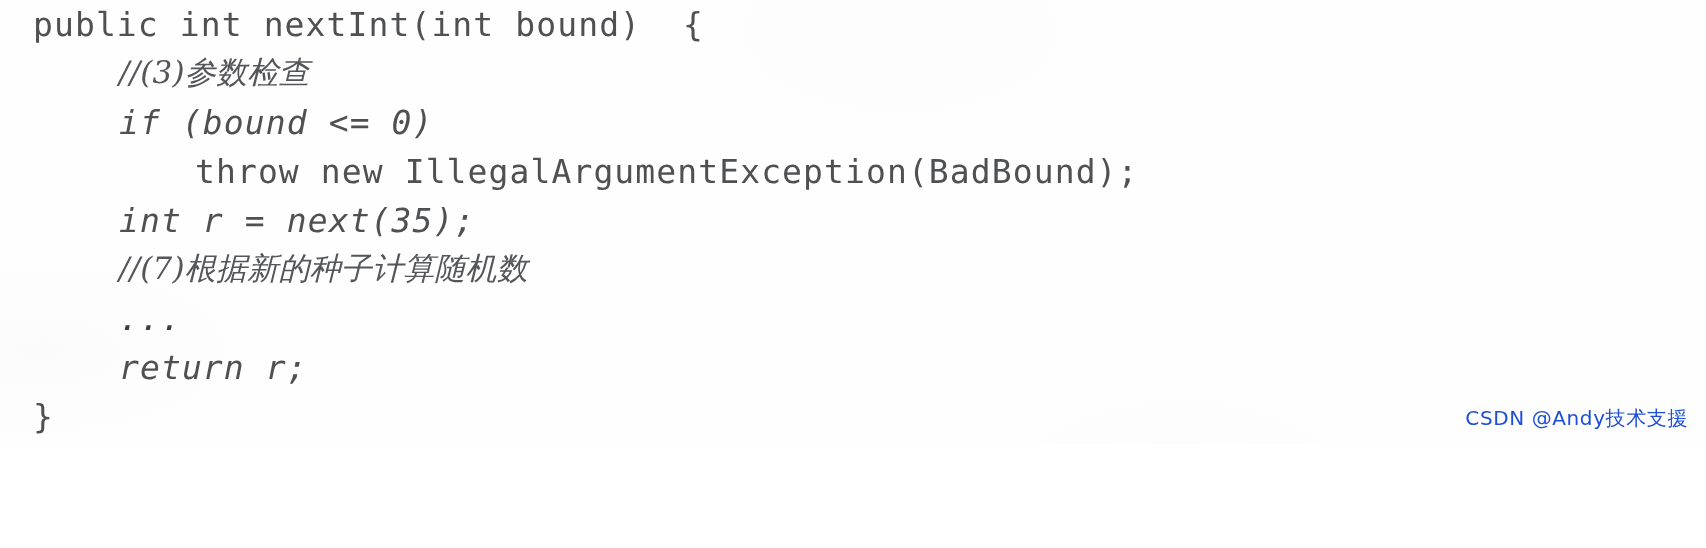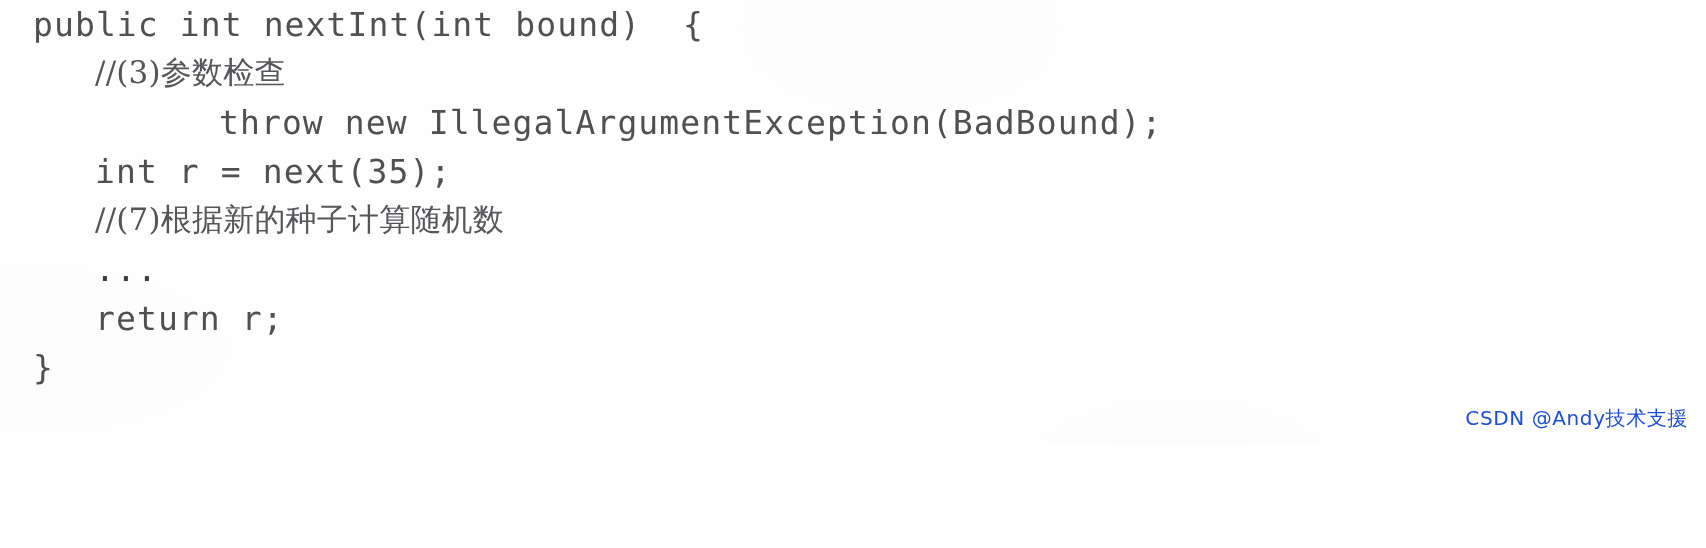--- a/index.html
+++ b/index.html
@@ -52,42 +52,43 @@
     font-family: "DejaVu Serif", "Liberation Serif", serif;
     font-size: 31px;
     letter-spacing: 0.2px;
     color: #55565a;
   }
   .code-line.dots {
     font-size: 33px;
     color: #3c3d3f;
   }
   .indent-0 { padding-left: 33px; }
-  .indent-1 { padding-left: 95px; }
-  .indent-2 { padding-left: 195px; margin-left: 24px; }
+  .indent-1 { padding-left: 119px; font-style: italic; }
+  .indent-2 { padding-left: 195px; }
 
   .watermark {
     position: absolute;
     right: 18px;
     bottom: 12px;
     font-family: "DejaVu Sans", sans-serif;
     font-size: 20px;
     letter-spacing: 0.6px;
     color: #1d4ed8;
     user-select: none;
   }
 </style>
 </head>
 <body>
 
 <div class="page">
 
   <div class="code-block">
       <div class="code-line indent-0">public int nextInt(int bound)  {</div>
       <div class="code-line indent-1 comment">//(3)参数检查</div>
+      <div class="code-line indent-1">if (bound &lt;= 0)</div>
       <div class="code-line indent-2">throw new IllegalArgumentException(BadBound);</div>
       <div class="code-line indent-1">int r = next(35);</div>
       <div class="code-line indent-1 comment">//(7)根据新的种子计算随机数</div>
       <div class="code-line indent-1 dots">...</div>
       <div class="code-line indent-1">return r;</div>
       <div class="code-line indent-0">}</div>
     </div>
 
   <div class="watermark">CSDN @Andy技术支援</div>
 

